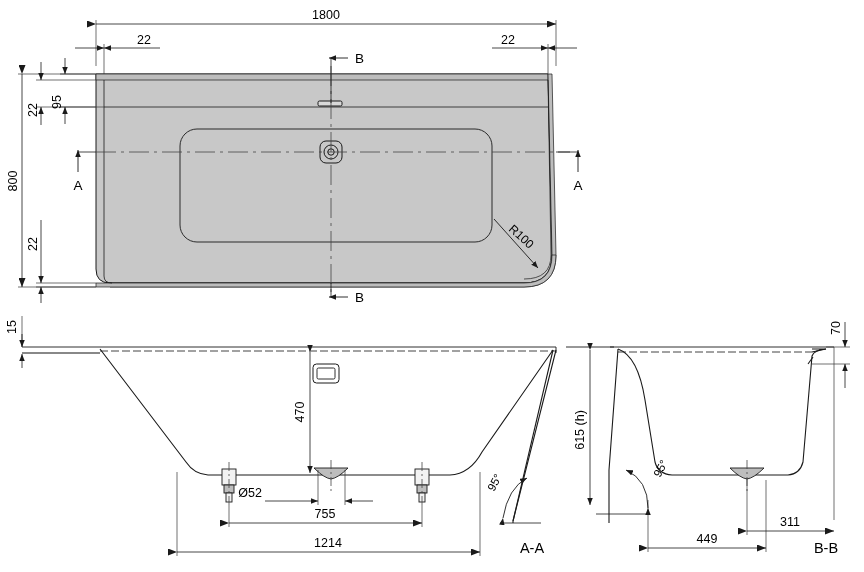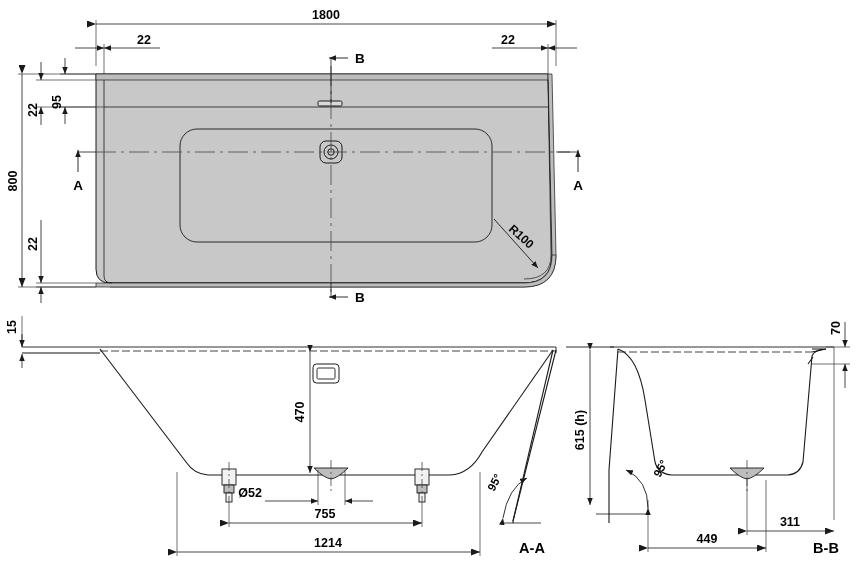--- a/index.html
+++ b/index.html
@@ -1,17 +1,17 @@
 <!DOCTYPE html>
 <html><head>
 <meta charset="utf-8">
 <style>
   html,body{margin:0;padding:0;background:#ffffff;}
   body{width:864px;height:572px;font-family:"Liberation Sans",sans-serif;overflow:hidden;}
-  #root{position:relative;width:864px;height:460px;font-weight:bold;}
+  #root{position:relative;width:864px;height:460px;}
   svg{display:block;}
   text{font-family:"Liberation Sans",sans-serif;fill:#000;}
 </style>
 </head>
 <body>
 
 <div id="root">
 <svg width="864" height="572" viewBox="0 0 864 572">
 
   <defs>

